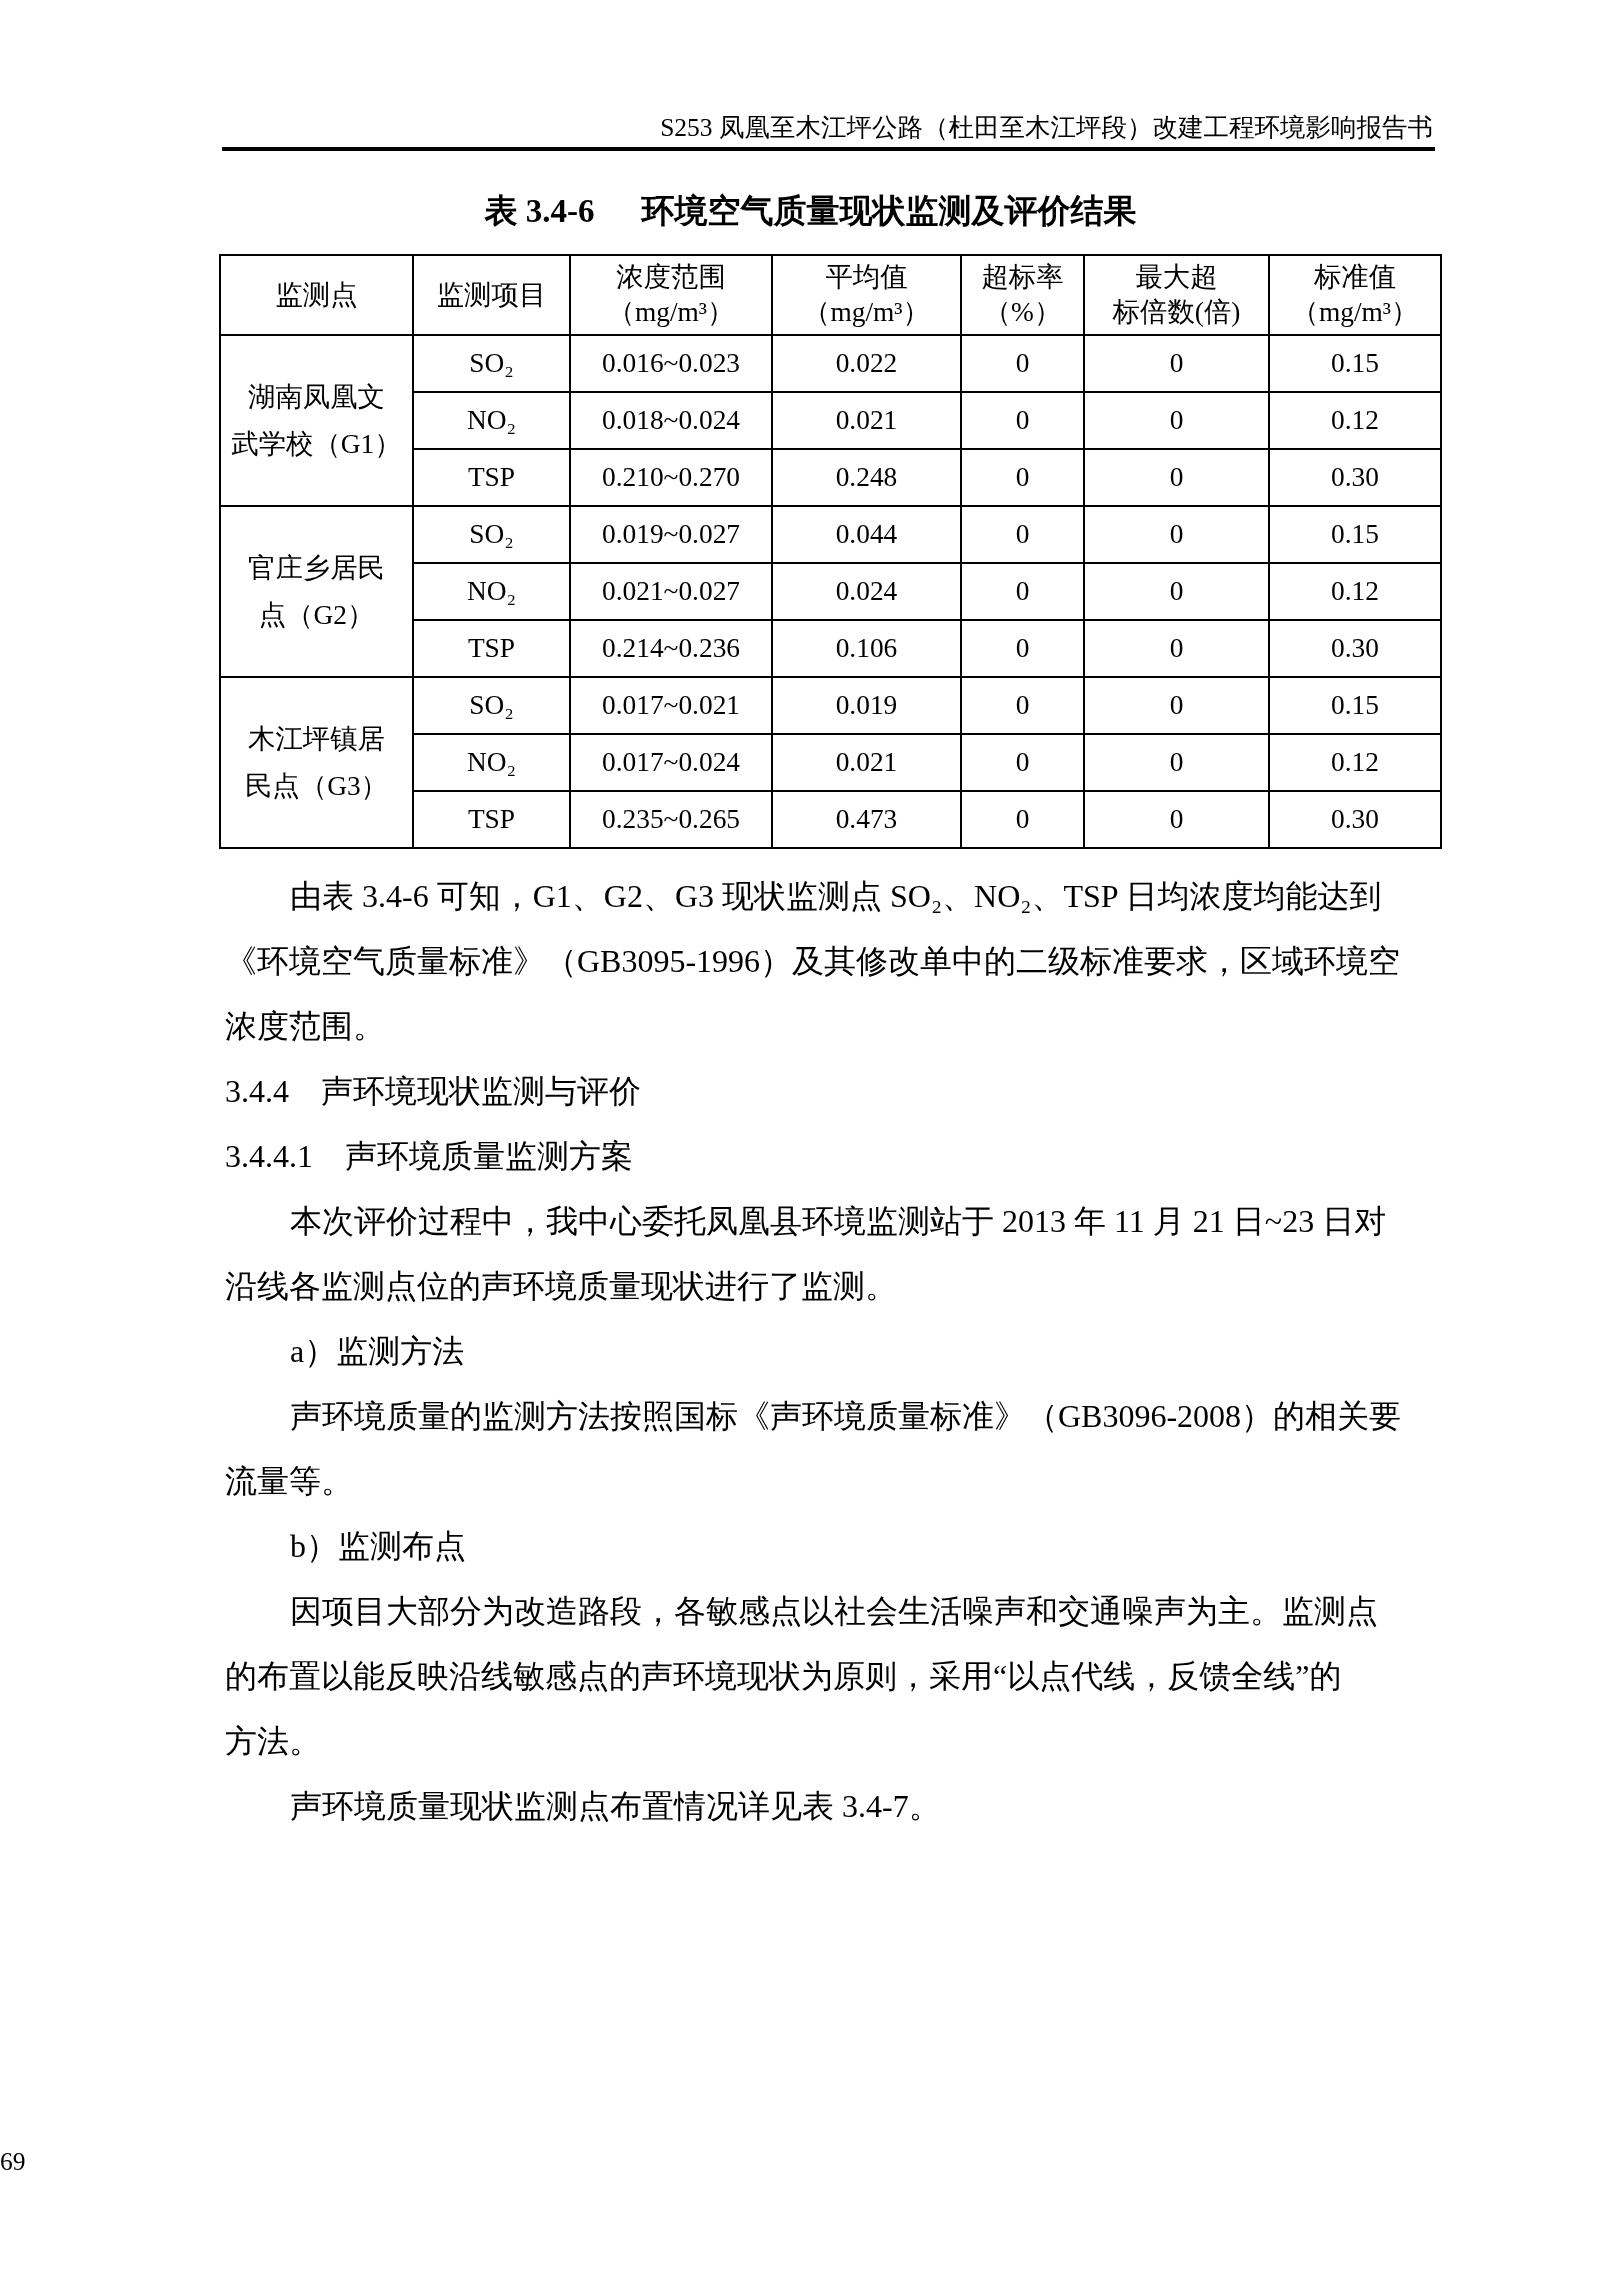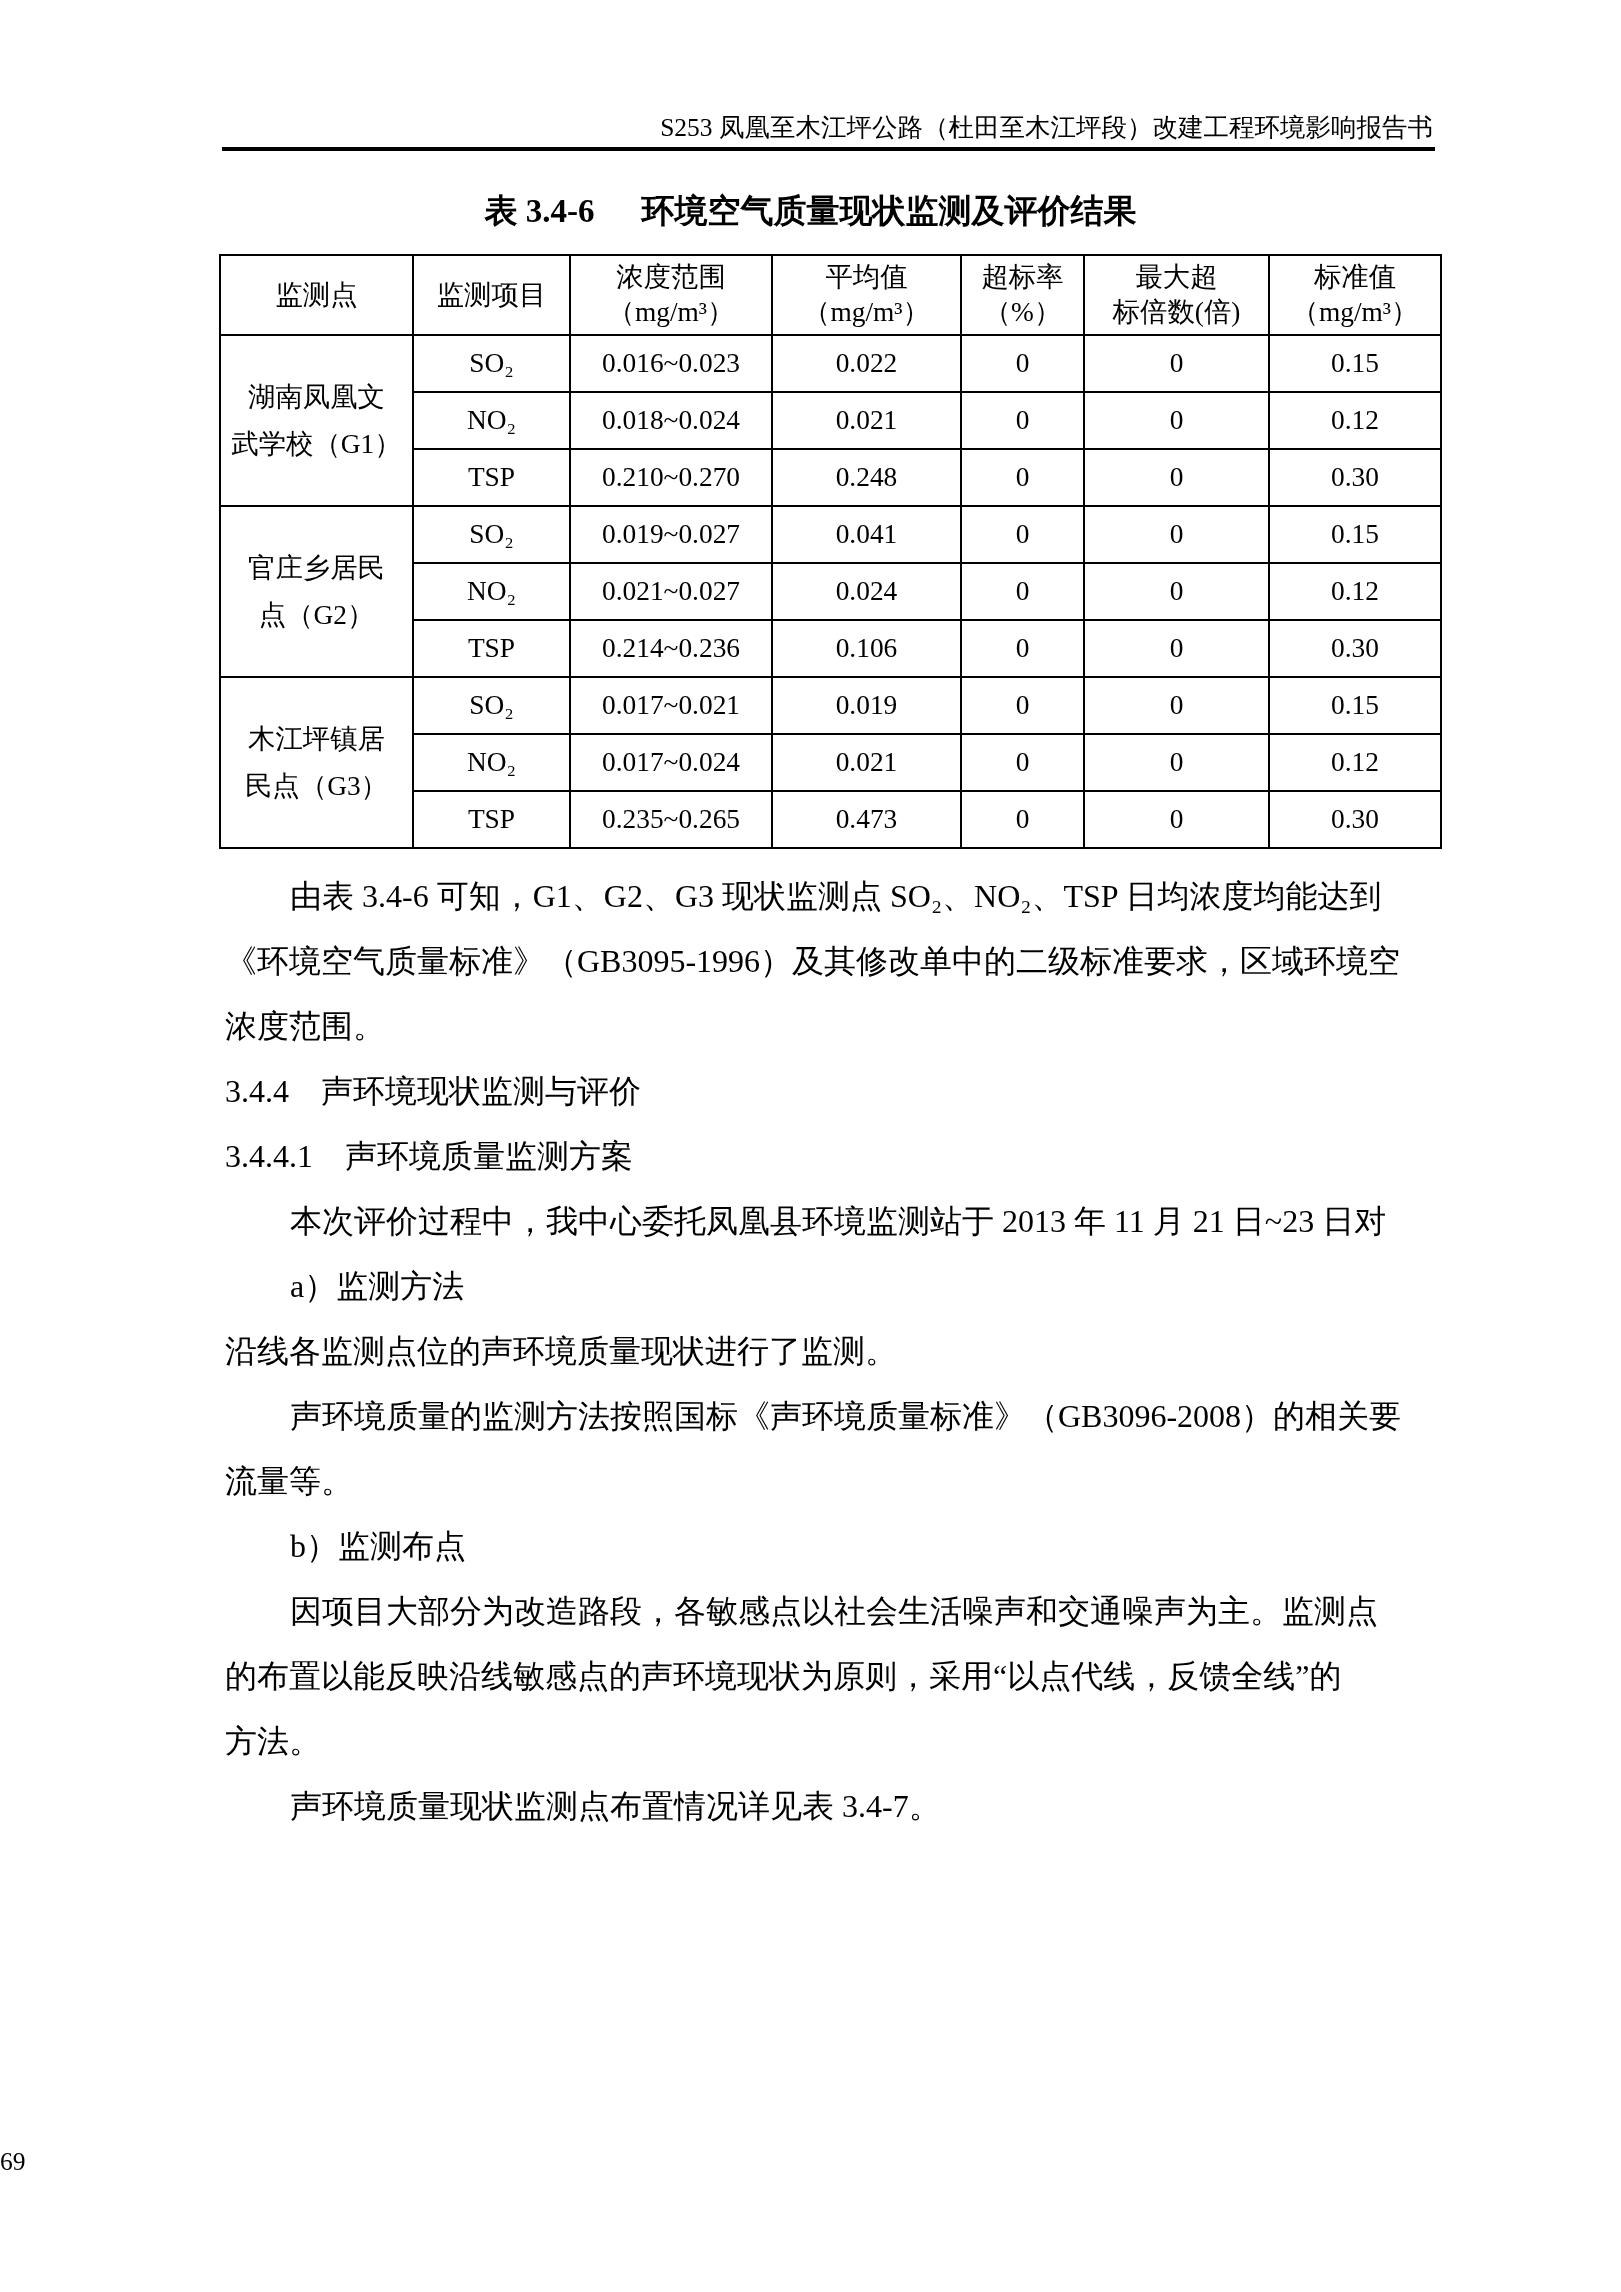--- a/index.html
+++ b/index.html
@@ -146,21 +146,21 @@
         <td>0.30</td>
       </tr>
 
       <tr class="gstart">
         <td rowspan="3" class="site-cell">
           <div>官庄乡居民</div>
           <div>点（G2）</div>
         </td>
         <td>SO₂</td>
         <td>0.019~0.027</td>
-        <td>0.041</td>
+        <td>0.044</td>
         <td>0</td>
         <td>0</td>
         <td>0.15</td>
       </tr>
       <tr>
         <td>NO₂</td>
         <td>0.021~0.027</td>
         <td>0.024</td>
         <td>0</td>
         <td>0</td>
@@ -206,22 +206,22 @@
     </tbody>
   </table>
 
   <div class="bodytext">
     <div class="ln ind">由表 3.4-6 可知，G1、G2、G3 现状监测点 SO₂、NO₂、TSP 日均浓度均能达到</div>
     <div class="ln">《环境空气质量标准》（GB3095-1996）及其修改单中的二级标准要求，区域环境空</div>
     <div class="ln">浓度范围。</div>
     <div class="ln">3.4.4　声环境现状监测与评价</div>
     <div class="ln">3.4.4.1　声环境质量监测方案</div>
     <div class="ln ind">本次评价过程中，我中心委托凤凰县环境监测站于 2013 年 11 月 21 日~23 日对</div>
+    <div class="ln">沿线各监测点位的声环境质量现状进行了监测。</div>
     <div class="ln ind">a）监测方法</div>
-    <div class="ln">沿线各监测点位的声环境质量现状进行了监测。</div>
     <div class="ln ind">声环境质量的监测方法按照国标《声环境质量标准》（GB3096-2008）的相关要</div>
     <div class="ln">流量等。</div>
     <div class="ln ind">b）监测布点</div>
     <div class="ln ind">因项目大部分为改造路段，各敏感点以社会生活噪声和交通噪声为主。监测点</div>
     <div class="ln">的布置以能反映沿线敏感点的声环境现状为原则，采用“以点代线，反馈全线”的</div>
     <div class="ln">方法。</div>
     <div class="ln ind">声环境质量现状监测点布置情况详见表 3.4-7。</div>
   </div>
 
   <div class="page-number">69</div>

